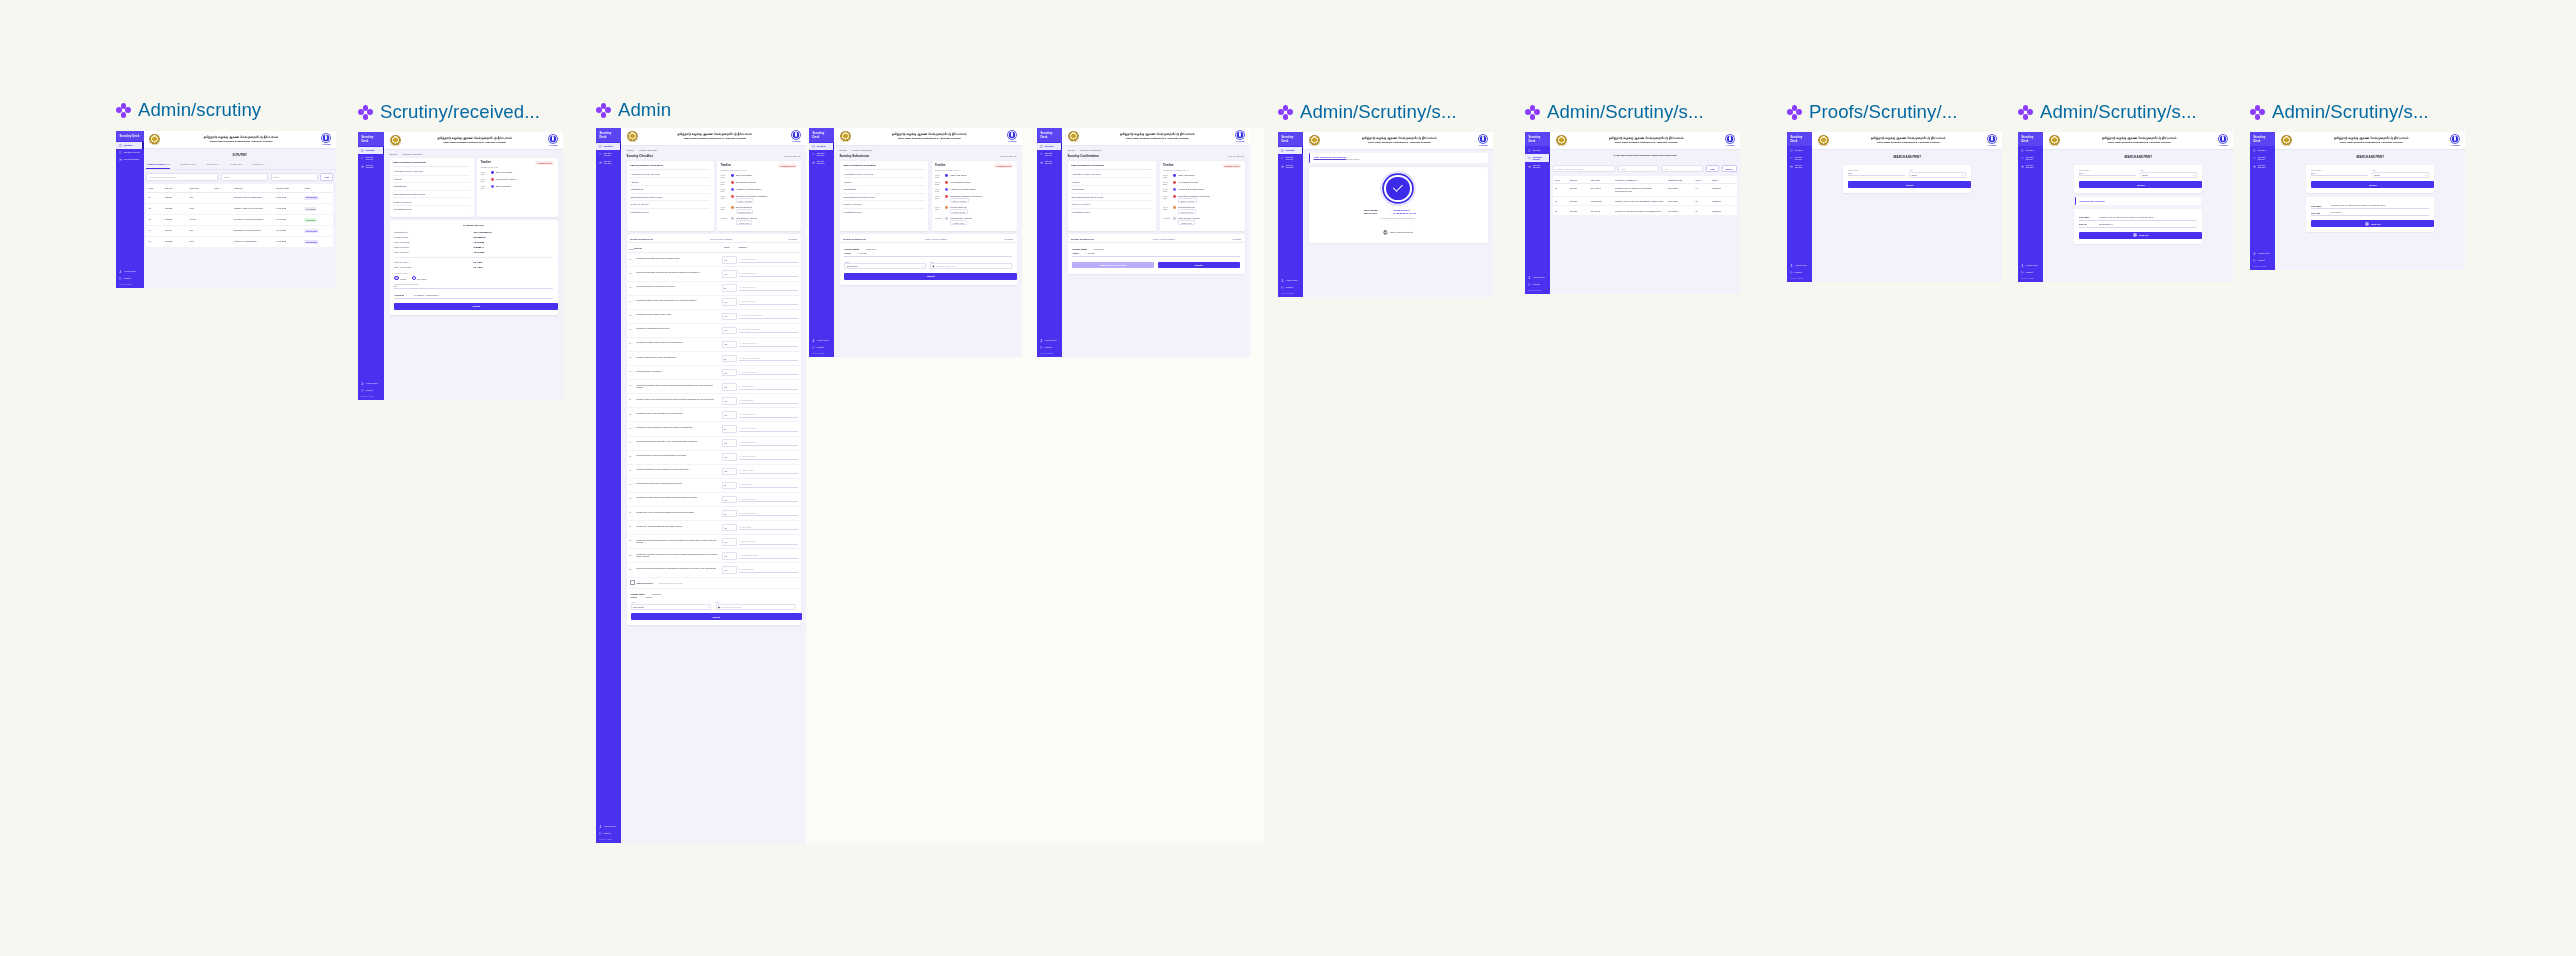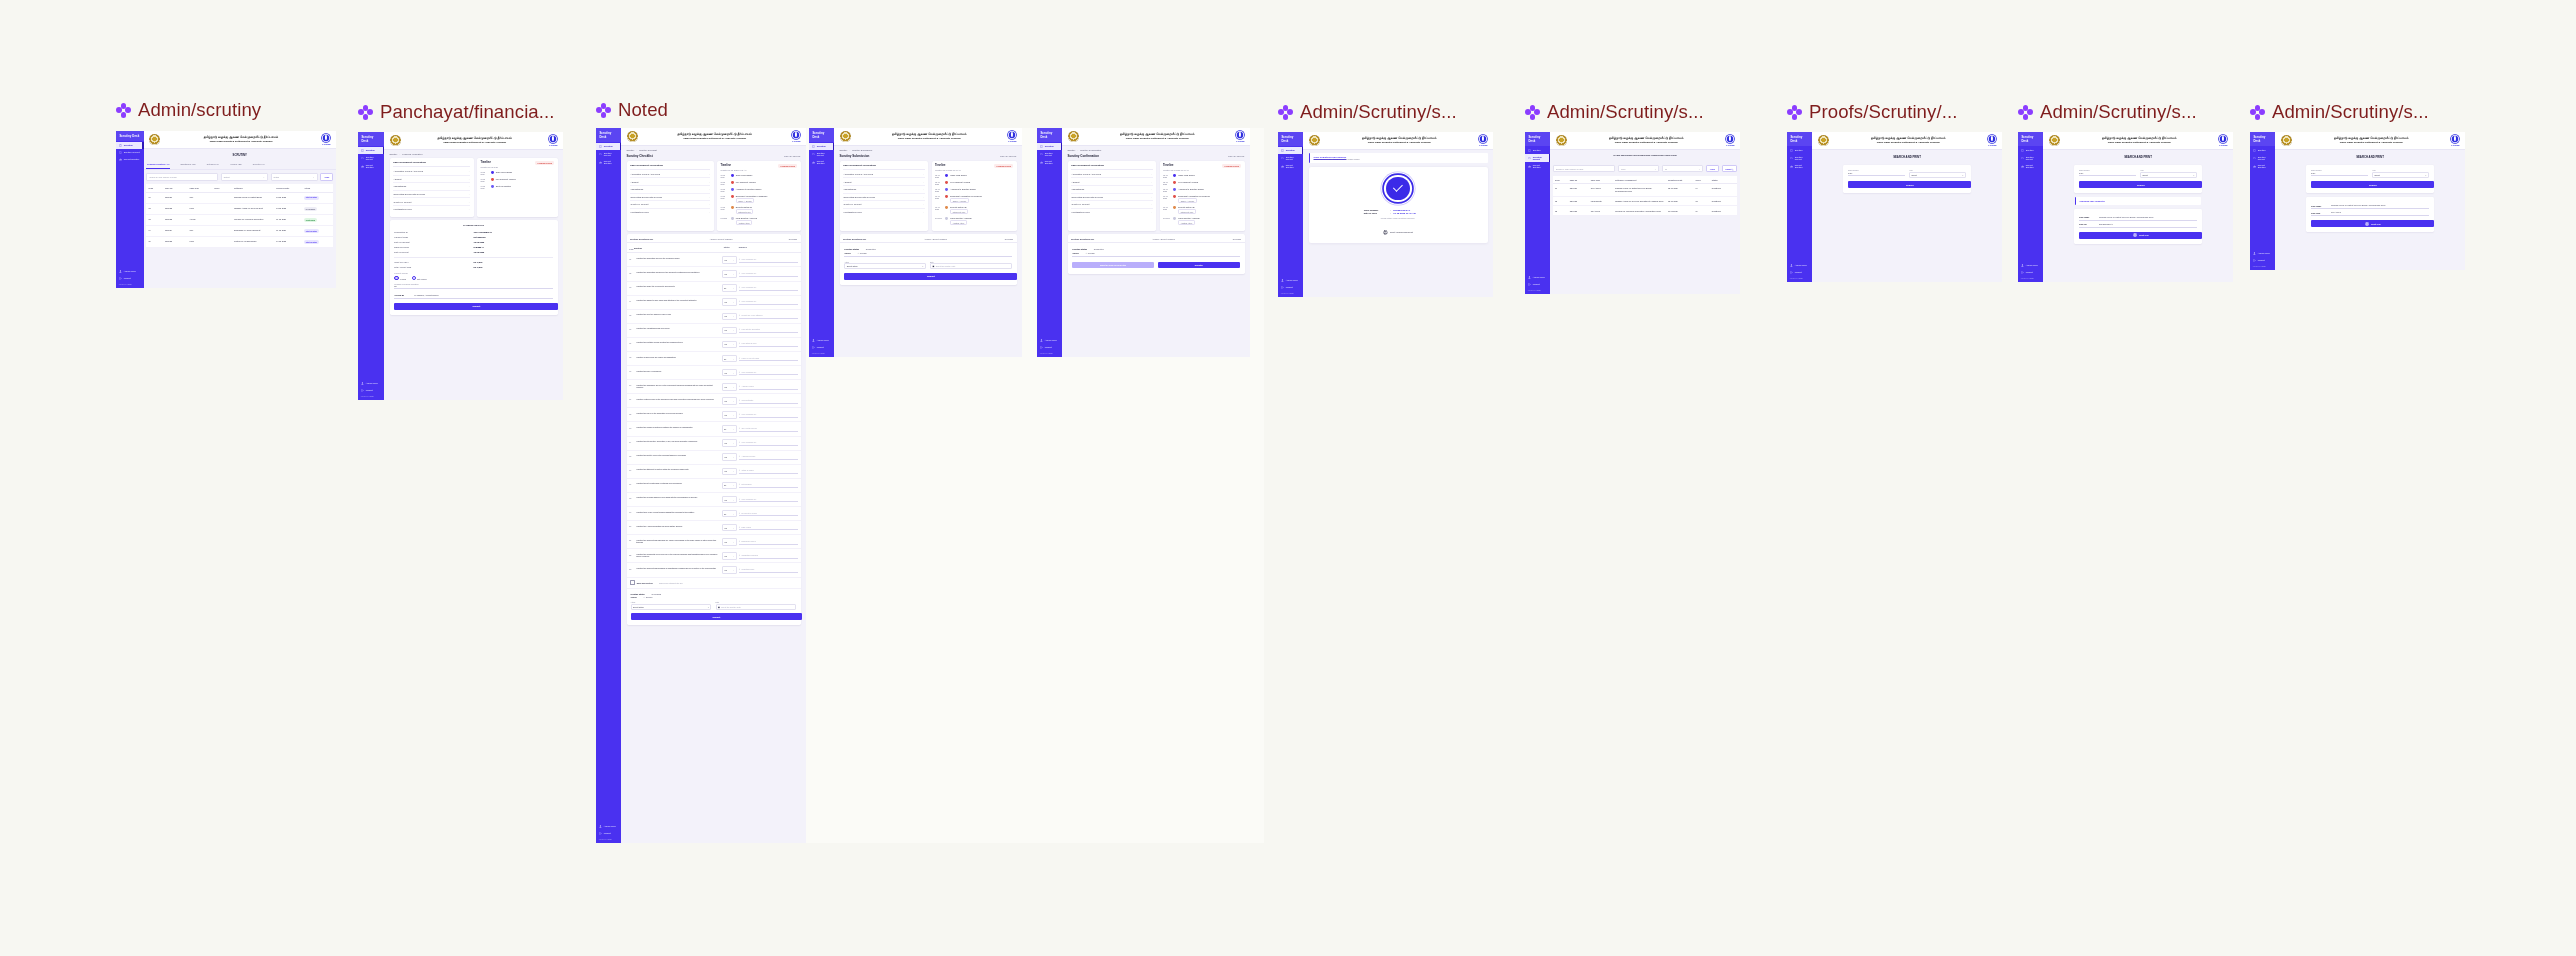--- a/index.html
+++ b/index.html
@@ -9,21 +9,21 @@
     font-family:"Liberation Sans", sans-serif;
     overflow:hidden;
     position:relative;
   }
   .canvas{position:absolute;inset:0;}
 
   
   .frame-label{
     position:absolute;
     display:flex;align-items:center;gap:6.9px;
-    color:#7f1d1d;
+    color:#0369a1;
     font-size:18.6px;
     font-weight:400;
     letter-spacing:0.1px;
     white-space:nowrap;
     line-height:1;
   }
   .diamond-icon{
     width:15px;height:15px;flex:0 0 15px;position:relative;
   }
   .diamond-icon i{
@@ -235,30 +235,30 @@
       </span>
     <span>Admin/scrutiny</span>
   </div>
   <div class="frame-label" style="left:358px;top:103px;">
     <span class="diamond-icon">
         <i></i>
         <i></i>
         <i></i>
         <i></i>
       </span>
-    <span>Panchayat/financia...</span>
+    <span>Scrutiny/received...</span>
   </div>
   <div class="frame-label" style="left:596px;top:101px;">
     <span class="diamond-icon">
         <i></i>
         <i></i>
         <i></i>
         <i></i>
       </span>
-    <span>Noted</span>
+    <span>Admin</span>
   </div>
   <div class="frame-label" style="left:1278px;top:103px;">
     <span class="diamond-icon">
         <i></i>
         <i></i>
         <i></i>
         <i></i>
       </span>
     <span>Admin/Scrutiny/s...</span>
   </div>

